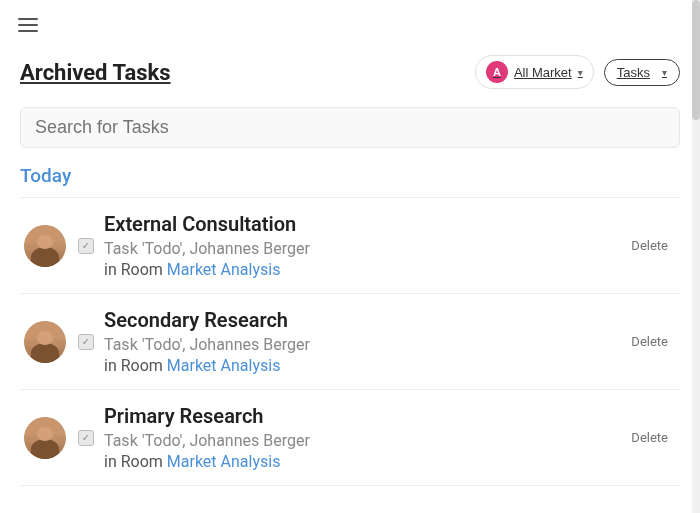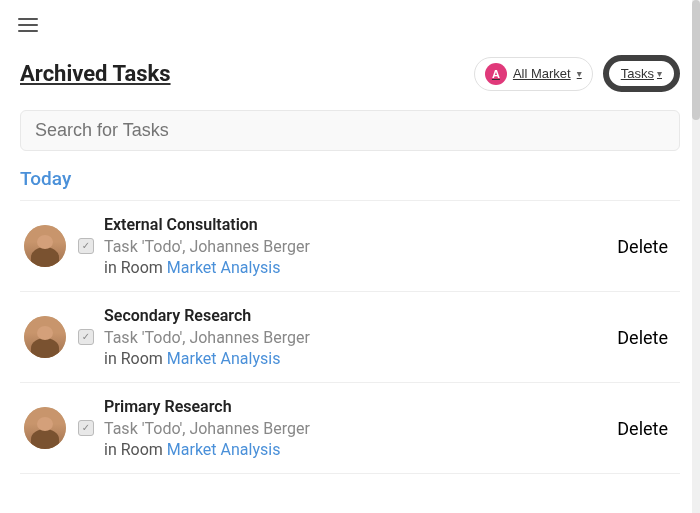--- a/index.html
+++ b/index.html
@@ -89,22 +89,22 @@
     }
 
     .chevron-icon {
       font-size: 10px;
       color: #666;
     }
 
     .tasks-btn {
       display: flex;
       align-items: center;
-      gap: 3px;
-      border: 6px solid #404040;
+      gap: 12px;
+      border: 1px solid #404040;
       border-radius: 20px;
       padding: 5px 12px;
       cursor: pointer;
       font-size: 13px;
       color: #333;
       background: #fff;
     }
 
     .search-bar {
       width: 100%;
@@ -200,21 +200,21 @@
       font-size: 10px;
       color: #888;
       line-height: 1;
     }
 
     .task-info {
       flex: 1;
     }
 
     .task-name {
-      font-size: 16px;
+      font-size: 20px;
       font-weight: 600;
       color: #222;
       margin-bottom: 3px;
     }
 
     .task-meta {
       font-size: 16px;
       color: #888;
       margin-bottom: 2px;
     }
@@ -224,22 +224,22 @@
       color: #555;
     }
 
     .task-room-link {
       color: #4a90d9;
       text-decoration: none;
       cursor: pointer;
     }
 
     .delete-btn {
-      font-size: 18px;
-      color: #000000;
+      font-size: 13px;
+      color: #737373;
       cursor: pointer;
       padding: 4px 8px;
       margin-left: 25px;
       flex-shrink: 0;
     }
 
     
     .scroll-track {
       position: absolute;
       right: 0;

